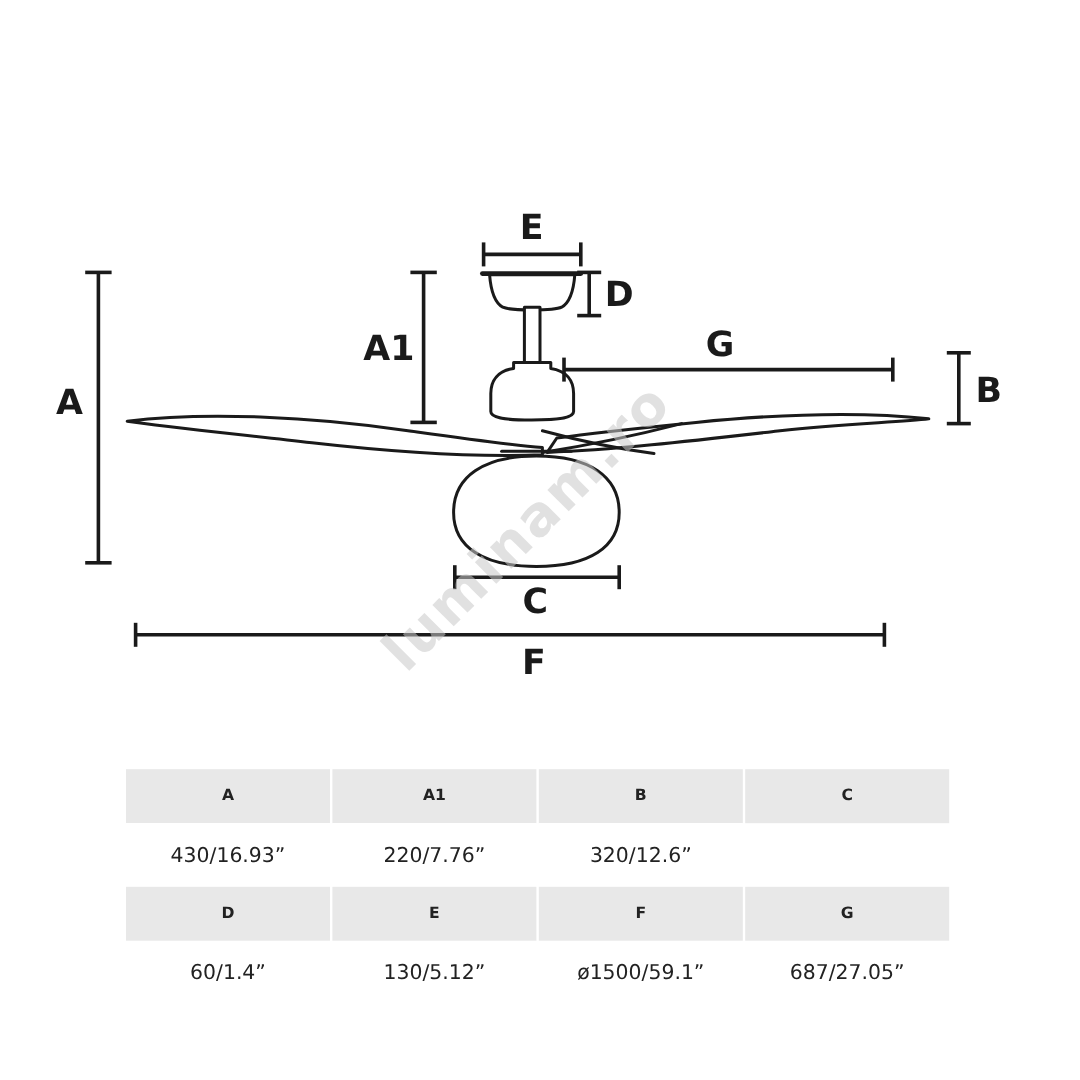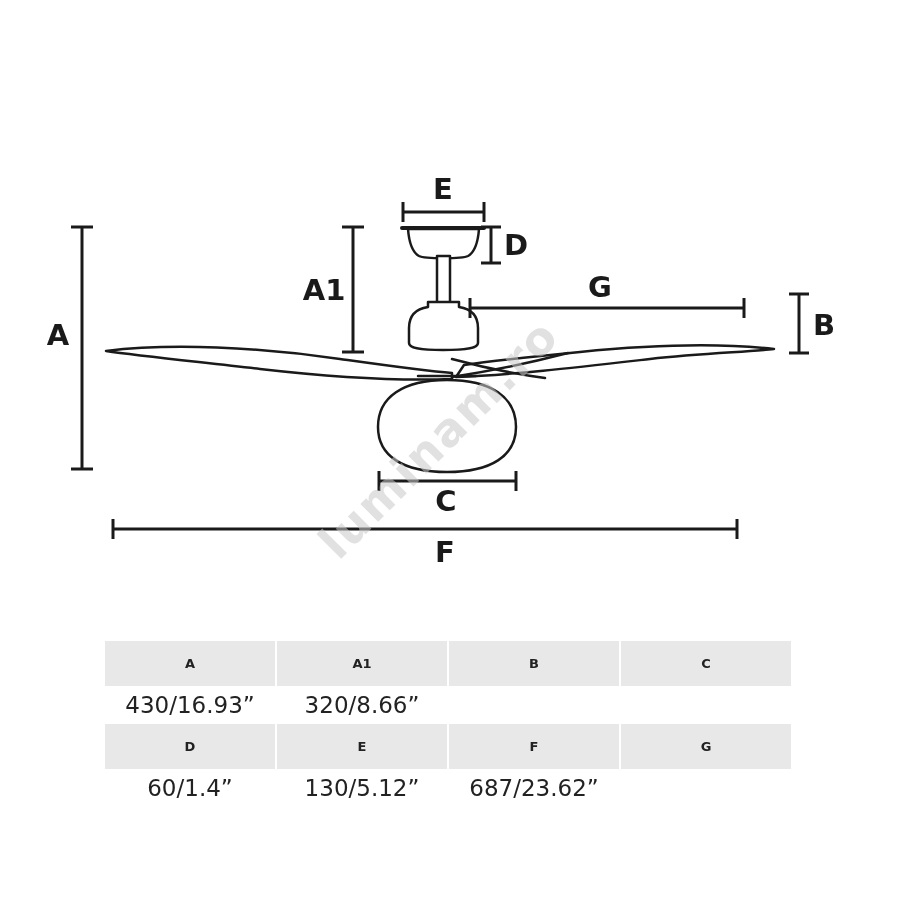--- a/index.html
+++ b/index.html
@@ -41,22 +41,22 @@
     color:#222222;
   }
   .dim-row.head .cell{
     background:#e8e8e8;
     height:45px;
     font-weight:bold;
     font-size:13px;
   }
   .dim-row.vals .cell{
     background:#ffffff;
-    height:38px;
-    font-size:23px;
+    height:53px;
+    font-size:17px;
     font-weight:normal;
   }
 </style>
 </head>
 <body>
 
 <div class="page">
 
   <svg width="900" height="640" viewBox="0 0 900 640">
 
@@ -150,30 +150,32 @@
 
     <div class="dim-row head">
       <div class="cell">A</div>
       <div class="cell">A1</div>
       <div class="cell">B</div>
       <div class="cell">C</div>
     </div>
 
     <div class="dim-row vals">
       <div class="cell">430/16.93”</div>
-      <div class="cell">320/8.66”</div>
+      <div class="cell">220/7.76”</div>
+      <div class="cell">320/12.6”</div>
     </div>
 
     <div class="dim-row head">
       <div class="cell">D</div>
       <div class="cell">E</div>
       <div class="cell">F</div>
       <div class="cell">G</div>
     </div>
 
     <div class="dim-row vals">
       <div class="cell">60/1.4”</div>
       <div class="cell">130/5.12”</div>
-      <div class="cell">687/23.62”</div>
+      <div class="cell">ø1500/59.1”</div>
+      <div class="cell">687/27.05”</div>
     </div>
 
   </div>
 </div>
 
 </body></html>

